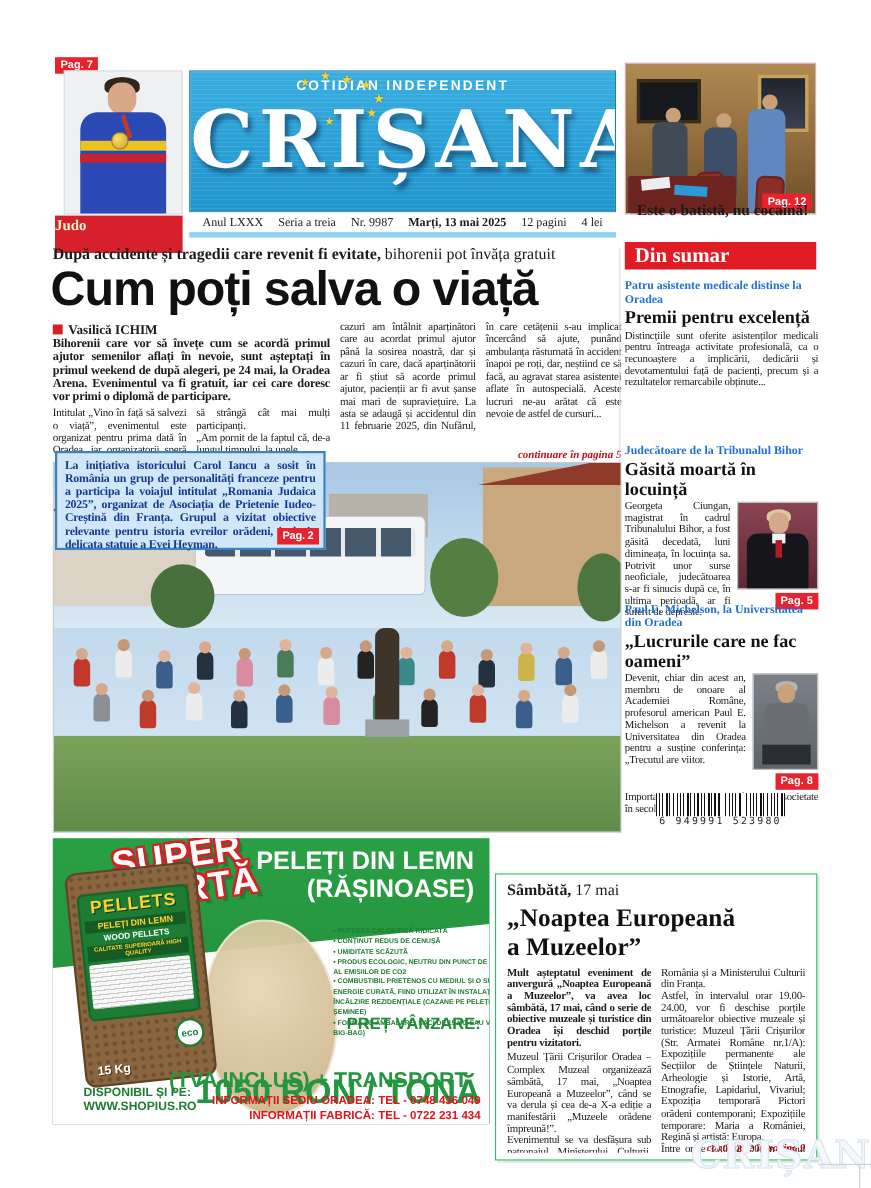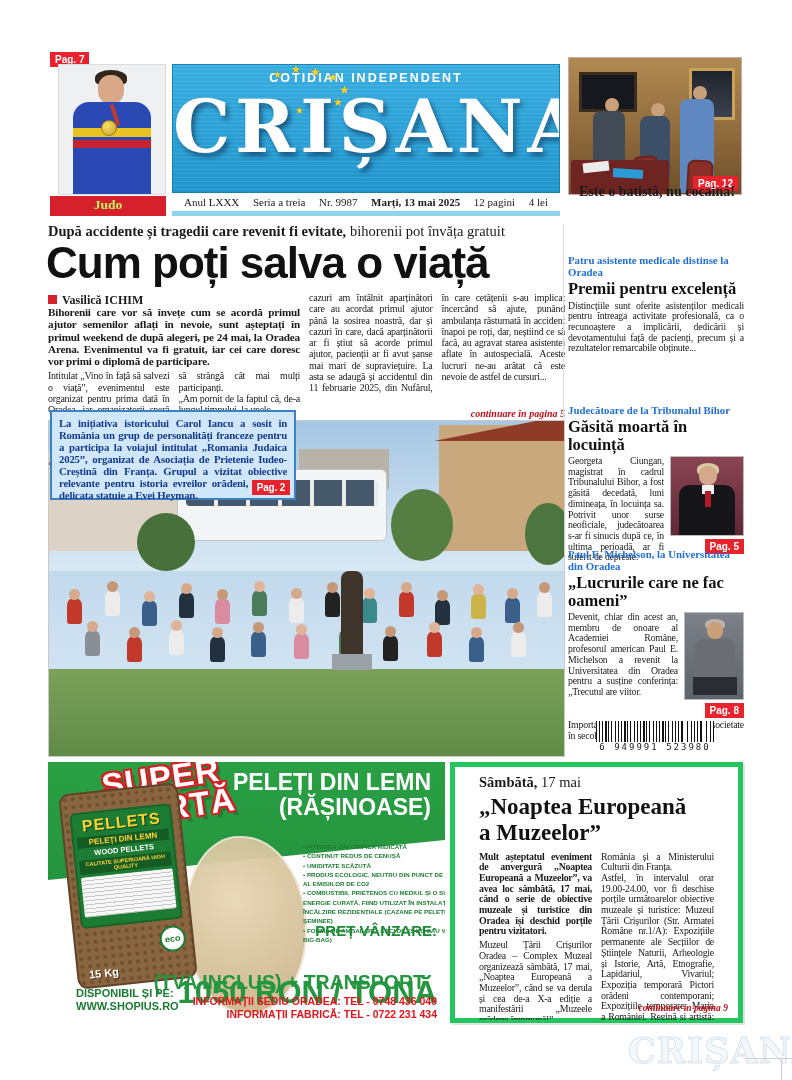--- a/index.html
+++ b/index.html
@@ -18,22 +18,22 @@
   .pag7 { left:50px; top:52px; }
   .athlete { left:58px; top:64px; width:108px; height:131px; background:#eef0f2; overflow:hidden; border:1px solid #ddd; }
   .a-hair { position:absolute; left:36px; top:5px; width:32px; height:16px; background:#32261b; border-radius:50% 50% 35% 35%; }
   .a-head { position:absolute; left:39px; top:10px; width:26px; height:29px; background:#d8a888; border-radius:45%; }
   .a-body { position:absolute; left:14px; top:37px; width:78px; height:94px; background:#2a49b5; border-radius:16px 16px 0 0; }
   .a-sy { position:absolute; left:0; top:26px; width:100%; height:9px; background:#e8c322; }
   .a-sr { position:absolute; left:0; top:38px; width:100%; height:8px; background:#c32430; }
   .a-ribbon { position:absolute; left:40px; top:2px; width:4px; height:22px; background:#c0392b; transform:rotate(-18deg); }
   .a-medal { position:absolute; left:28px; top:18px; width:16px; height:16px; border-radius:50%;
              background:radial-gradient(circle at 35% 35%, #f9df64, #c8a22c); border:1px solid #9d7c1c; }
-  .judo { left:50px; top:196px; width:116px; height:20px; background:#d6202b; color:#bef264;
-          font:bold 13.5px "Liberation Serif", serif; text-align:center; line-height:18px; }
+  .judo { left:50px; top:196px; width:116px; height:34px; background:#d6202b; color:#fef9c3;
+          font:bold 13.5px "Liberation Serif", serif; text-align:left; line-height:18px; }
   
   .masthead { left:172px; top:64px; width:388px; height:129px;
     background:repeating-linear-gradient(180deg, rgba(255,255,255,.10) 0 1px, rgba(0,0,0,0) 1px 4px),
                linear-gradient(180deg,#38ade0,#1f95cd);
     border:1px solid #1b7fb2; overflow:hidden; }
   .tagline { position:absolute; top:6px; left:0; width:100%; text-align:center; color:#fff;
     font:bold 12.5px "Liberation Sans", sans-serif; letter-spacing:2px; }
   .mast-title { position:absolute; top:16px; left:0; width:100%; text-align:center; color:#fff;
     font-family:"DejaVu Serif", serif; font-weight:bold; font-size:72px; line-height:1.28;
     letter-spacing:5px; text-shadow:3px 4px 5px rgba(0,0,30,.45); }
@@ -189,22 +189,22 @@
     text-shadow:1px 1px 0 #4a3418; }
   .bullets { position:absolute; left:255px; top:80px; width:170px; font:bold 6.2px "Liberation Sans", sans-serif;
     color:#1d7c33; line-height:1.5; white-space:pre-line; }
   .price-label { position:absolute; right:8px; top:160px; color:#1d8a36; font:bold 15px "Liberation Sans", sans-serif; }
   .price { position:absolute; right:8px; top:177px; color:#249640; font:bold 31px "Liberation Sans", sans-serif; letter-spacing:0;margin-top:36px; }
   .price-note { position:absolute; right:20px; top:209px; color:#249640; font:bold 19.5px "Liberation Sans", sans-serif; }
   .contacts { position:absolute; right:8px; top:233px; text-align:right; color:#e3131b;
     font:bold 10.5px "Liberation Sans", sans-serif; line-height:1.25; }
   .avail { position:absolute; left:28px; bottom:8px; color:#1d7c33; font:bold 11px "Liberation Sans", sans-serif; line-height:1.25; }
   
-  .museum { left:450px; top:762px; width:293px; height:261px; border:5px solid #22c55e;
-    box-shadow:2px 2px 0 #e2e2e2; padding:7px 24px; background:#fff; }
+  .museum { left:450px; top:794px; width:293px; height:261px; border:1px solid #22c55e;
+    box-shadow:2px 2px 0 #e2e2e2; padding:7px 10px; background:#fff; }
   .mus-kicker { font-size:14.5px; }
   .mus-kicker .b { font-weight:bold; }
   .mus-head { font-weight:bold; font-size:23px; line-height:1.12; white-space:pre-line; margin:3px 0 6px; color:#111; }
   .mus-cols { display:flex; gap:9px; }
   .mus-col { flex:1; overflow:hidden; height:168px; }
   .mus-lead { font-weight:bold; font-size:9.9px; letter-spacing:-0.25px; line-height:10.7px; text-align:justify; margin-bottom:3px; }
   .mus-body { font-size:9.9px; letter-spacing:-0.25px; line-height:10.7px; text-align:justify; white-space:pre-line; }
   .cont9 { position:absolute; right:10px; bottom:5px; color:#c40c16; font:bold italic 9.5px "Liberation Serif", serif; }
   
   .watermark { left:628px; top:1030px; width:164px; text-align:center;
@@ -265,20 +265,21 @@
     <div class="fig-head" style="left:124px;top:28px;"></div>
     <div class="fig-body" style="left:111px;top:41px;width:34px;height:94px;background:#5f87c0;"></div>
     <div class="tp-chair" style="left:64px;bottom:4px;transform:rotate(-4deg);"></div>
     <div class="tp-chair" style="left:118px;bottom:0;transform:rotate(3deg);"></div>
     <div class="tp-table"></div>
     <div class="tp-paper1"></div>
     <div class="tp-paper2"></div>
     <span class="badge pag12">Pag. 12</span>
   </div>
   <div class="abs caption-batista">Este o batistă, nu cocaină!</div>
+  <div class="abs sumar-banner">Din sumar</div>
 
   <div class="abs deck">
     <span class="b">După accidente și tragedii care revenit fi evitate,</span><span> bihorenii pot învăța gratuit</span>
   </div>
   <div class="abs headline1">Cum poți salva o viață</div>
   <div class="abs byline">
     <span class="sq"></span><span>Vasilică ICHIM</span>
   </div>
   <div class="abs left-half">
     <div class="lead-bold">Bihorenii care vor să învețe cum se acordă primul ajutor semenilor aflați în nevoie, sunt așteptați în primul weekend de după alegeri, pe 24 mai, la Oradea Arena. Evenimentul va fi gratuit, iar cei care doresc vor primi o diplomă de participare.</div>

